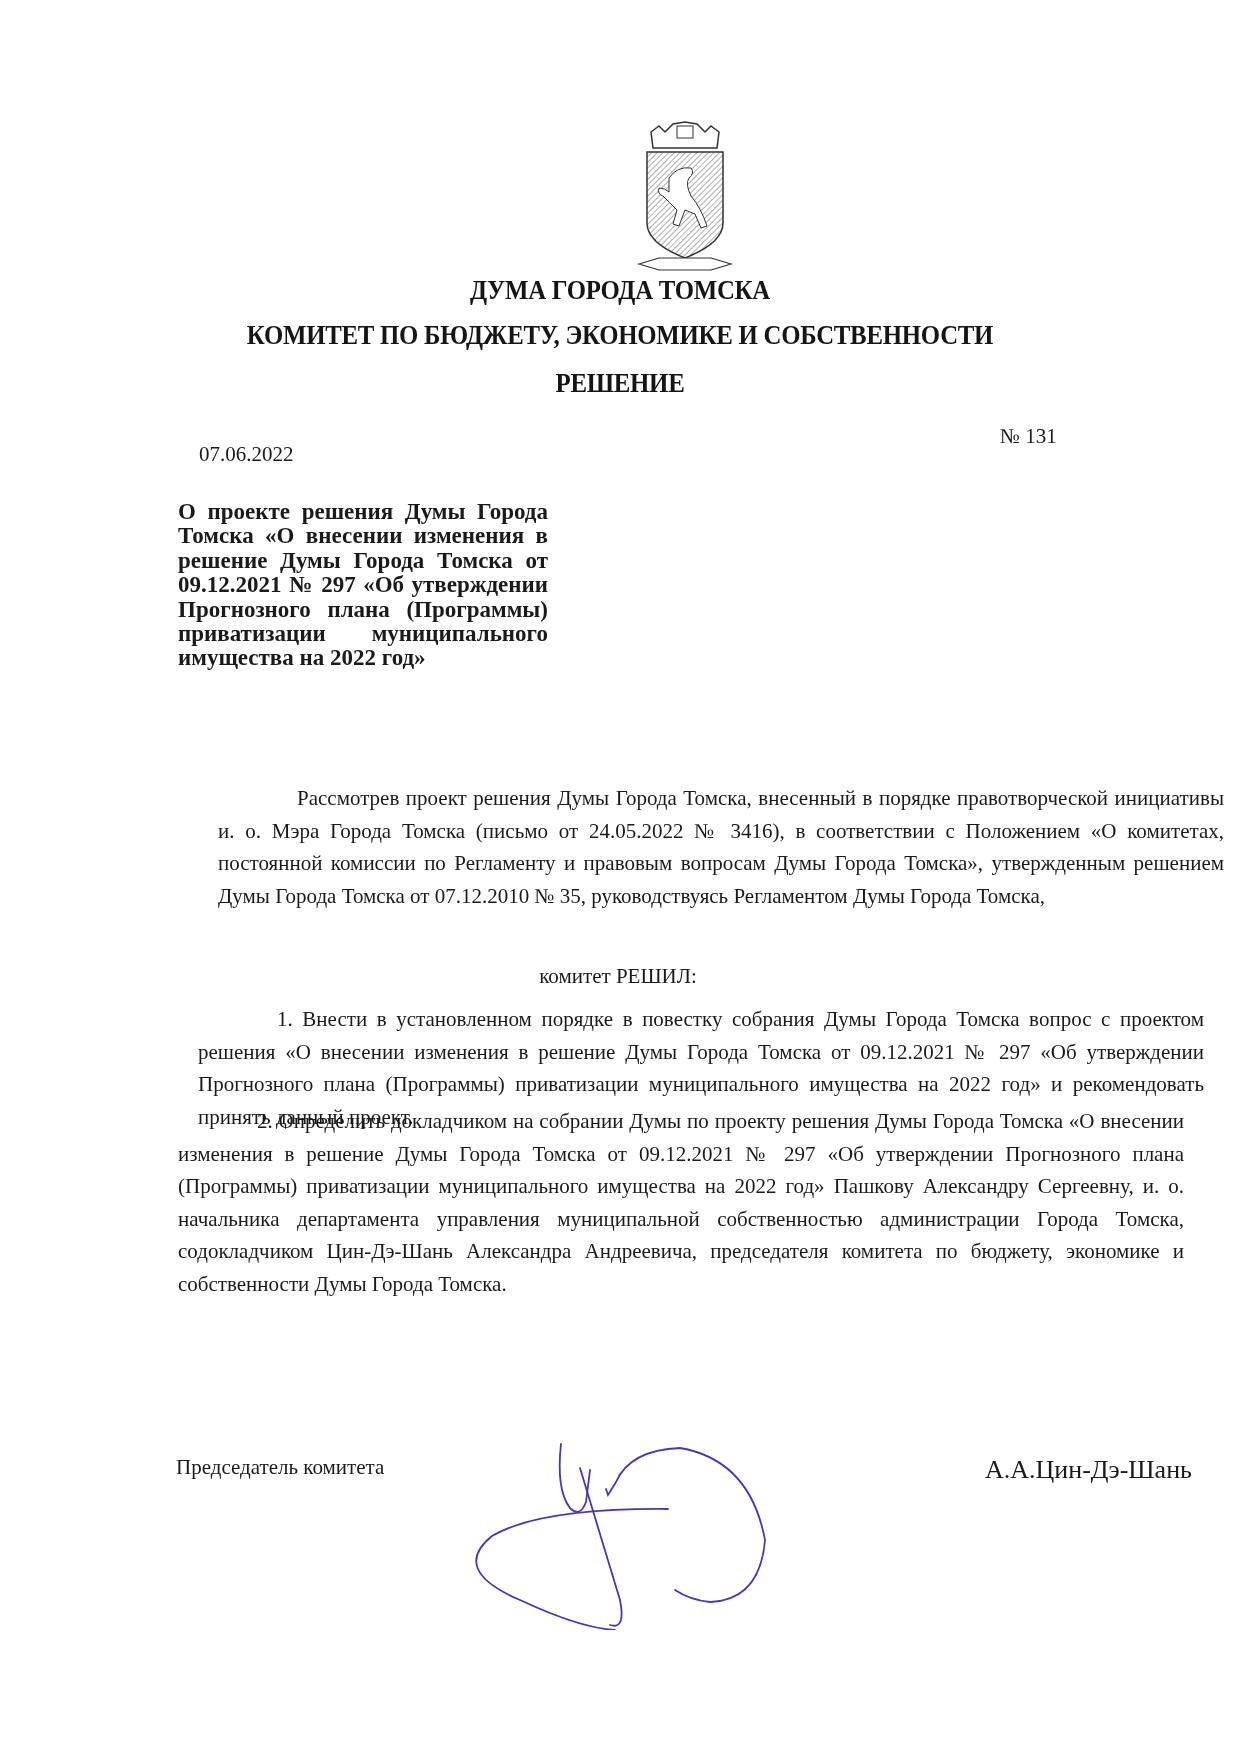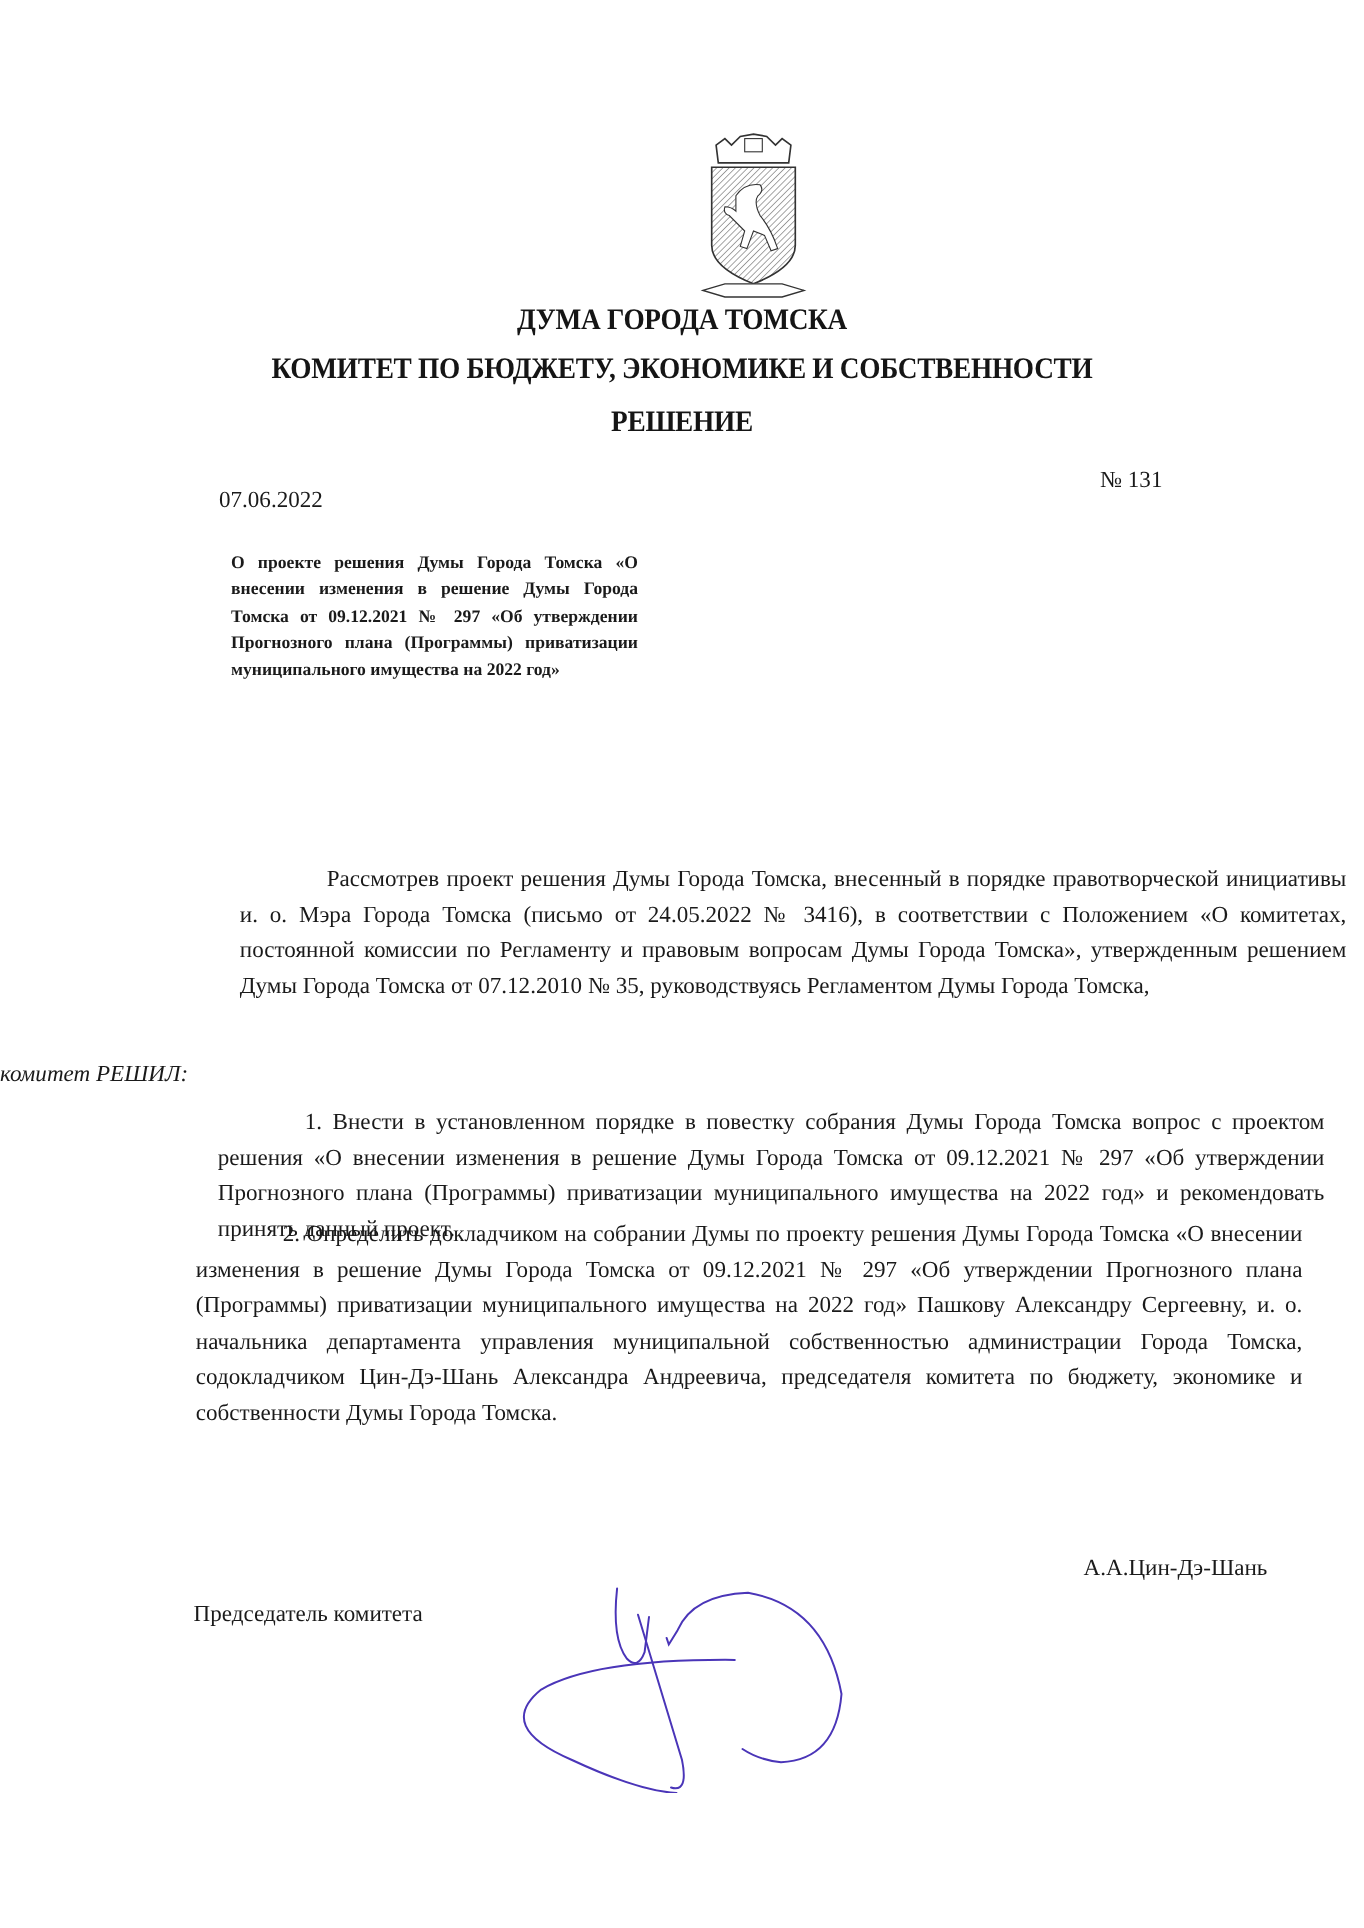--- a/index.html
+++ b/index.html
@@ -7,30 +7,30 @@
            font-family: "Liberation Serif", "DejaVu Serif", serif; color: #1a1a1a; }
     .abs { position: absolute; }
     #emblem { left: 629px; top: 118px; width: 112px; height: 160px; }
     .hdr { position: absolute; left: 0; width: 1240px; text-align: center;
            font-weight: bold; font-size: 27px; letter-spacing: -0.3px; color: #151515; }
     #title1 { top: 275px; transform: scaleX(0.92); }
     #title2 { top: 320px; transform: scaleX(0.92); }
     #title3 { top: 368px; transform: scaleX(0.92); }
     #date { left: 178px; top: 442px; font-size: 21px; margin-left: 21px; }
     #docnum { left: 1000px; top: 424px; font-size: 21px; }
-    #subject { left: 178px; top: 500px; width: 370px; font-weight: bold; font-size: 16px;
-               line-height: 24.4px; text-align: justify; text-align-last: left; margin-left: 32px; }
+    #subject { left: 178px; top: 500px; width: 370px; font-weight: bold; font-size: 23px;
+               line-height: 24.4px; text-align: justify; text-align-last: left; }
     .para { position: absolute; left: 178px; width: 1006px; font-size: 21px;
             line-height: 32.5px; text-align: justify; text-indent: 79px; }
     #para-intro { top: 782px; margin-left: 40px; }
-    #resolved { left: 0; width: 1236px; top: 964px; font-size: 21px; font-style: italic; }
+    #resolved { left: 0; width: 1236px; top: 964px; text-align: center; font-size: 21px; }
     #item1 { top: 1003px; margin-left: 20px; }
     #item2 { top: 1105px; }
     #sig-role { left: 176px; top: 1455px; font-size: 21px; }
-    #sig-name { left: 985px; top: 1413px; font-size: 21px; }
+    #sig-name { left: 985px; top: 1455px; font-size: 26px; }
     #signature { left: 430px; top: 1430px; width: 360px; height: 200px; }
   </style>
 </head>
 <body>
 
 <svg id="emblem" class="abs" viewBox="0 0 112 160">
   <defs>
     <pattern id="hatch" width="4" height="4" patternUnits="userSpaceOnUse" patternTransform="rotate(45)">
       <line x1="0" y1="0" x2="0" y2="4" stroke="#777" stroke-width="1.2"></line>
     </pattern>

